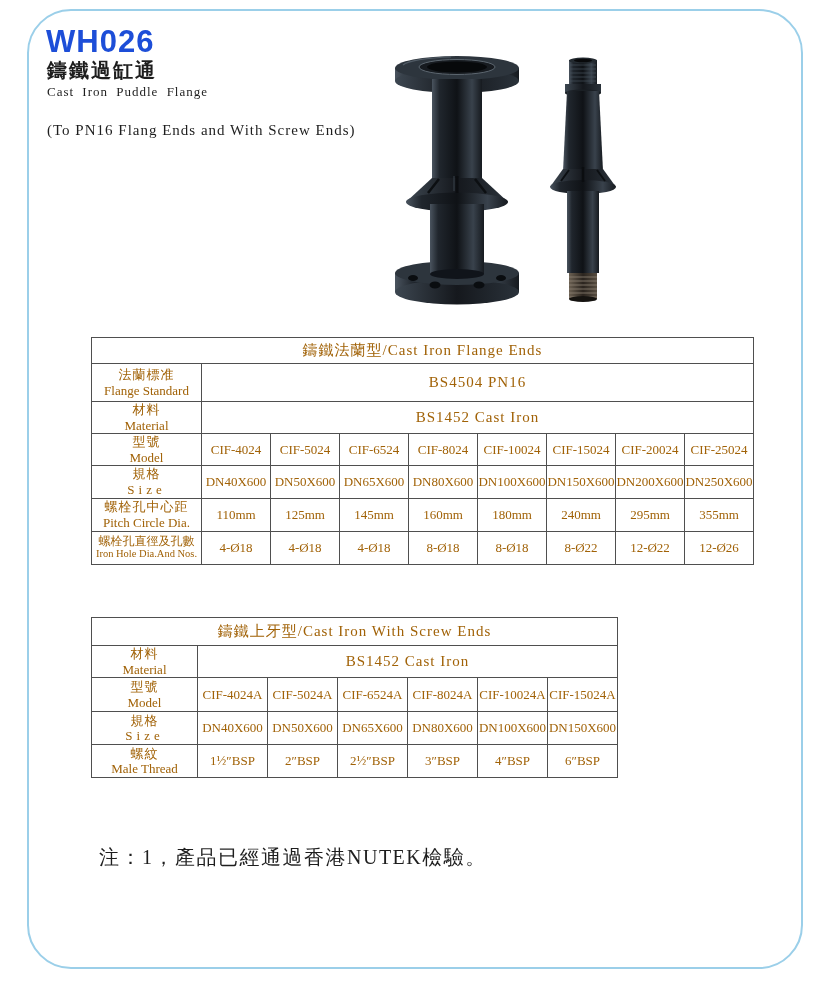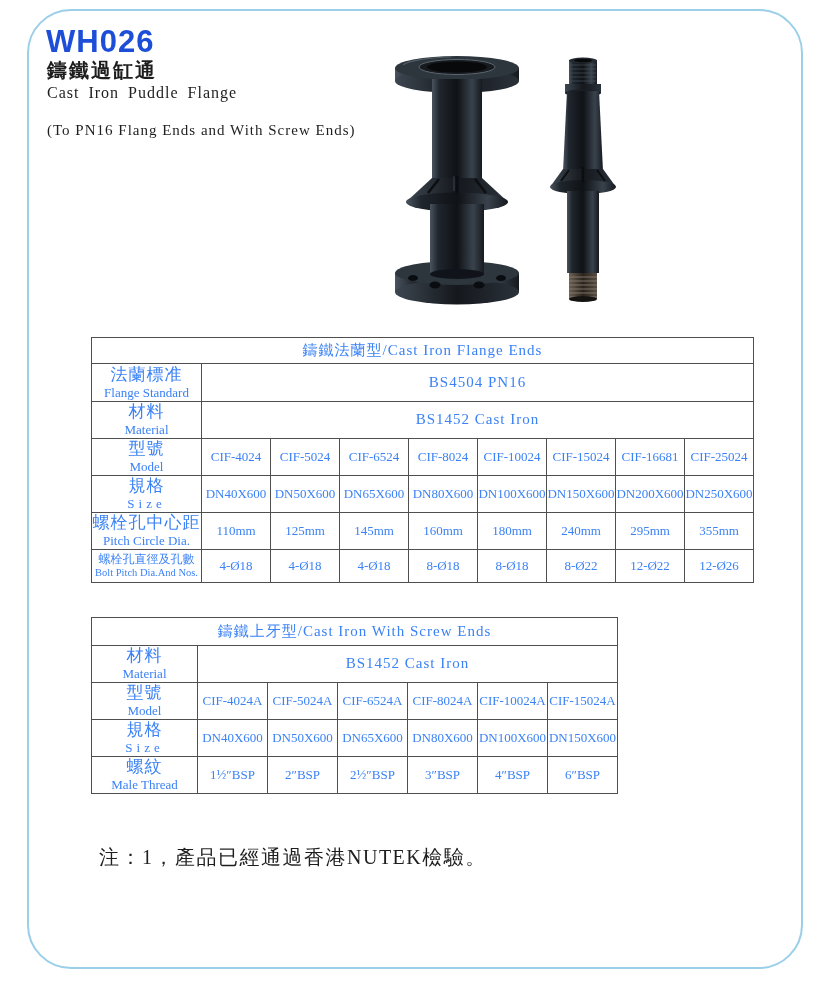--- a/index.html
+++ b/index.html
@@ -17,38 +17,38 @@
     border:2px solid #9bcfe9;
     border-radius:44px;
   }
   
   .code {
     position:absolute; left:46px; top:24px;
     font-family:"Liberation Sans","DejaVu Sans",sans-serif;
     font-weight:bold; font-size:31px; letter-spacing:1px; color:#1d4ed8;
   }
   .tzh { position:absolute; left:47px; top:57px; font-size:20px; font-weight:600; letter-spacing:2px; }
-  .ten { position:absolute; left:47px; top:84px; font-size:16px; letter-spacing:1px; word-spacing:4px;text-align:center; }
+  .ten { position:absolute; left:47px; top:84px; font-size:13px; letter-spacing:1px; word-spacing:4px;text-align:center; }
   .tsub { position:absolute; left:47px; top:122px; font-size:15px; letter-spacing:1px; }
   
   .prod1 { position:absolute; left:391px; top:52px; width:132px; height:260px; }
   .prod2 { position:absolute; left:544px; top:57px; width:90px; height:250px; }
   
   table.tbl {
     position:absolute; border-collapse:collapse; table-layout:fixed;
-    font-family:"Liberation Serif","DejaVu Serif",serif; color:#3b82f6;
+    font-family:"Liberation Serif","DejaVu Serif",serif; color:#a16207;
   }
   table.tbl td {
     border:1px solid #4f4f4f; text-align:center; vertical-align:middle;
     padding:0; overflow:hidden;
   }
   #t1 { left:91px; top:337px; width:662px; }
   #t2 { left:91px; top:617px; width:526px; }
   .title-cell { font-size:15px; letter-spacing:1px; }
-  .lbl .zh { font-size:17px; letter-spacing:1px; line-height:1.2; }
+  .lbl .zh { font-size:13px; letter-spacing:1px; line-height:1.2; }
   .lbl .en { font-size:13px; line-height:1.2; }
   .lbl.small .zh { font-size:12px; letter-spacing:0; }
   .lbl.small .en { font-size:10.5px; }
   .lbl.med .en { font-size:12px; letter-spacing:0; }
   .sp-wide { letter-spacing:4px; }
   .v { font-size:13px; }
   .specv { font-size:15px; letter-spacing:1px; }
   
   .notes { position:absolute; left:99px; top:845px; font-size:20px; letter-spacing:1.5px; }
   .note-line { line-height:1.2; }
@@ -186,21 +186,21 @@
     <td class="lbl">
       <div class="zh">型號</div>
       <div class="en">Model</div>
     </td>
     <td class="v">CIF-4024</td>
     <td class="v">CIF-5024</td>
     <td class="v">CIF-6524</td>
     <td class="v">CIF-8024</td>
     <td class="v">CIF-10024</td>
     <td class="v">CIF-15024</td>
-    <td class="v">CIF-16681</td>
+    <td class="v">CIF-20024</td>
     <td class="v">CIF-25024</td>
   </tr>
   <tr style="height:31px">
     <td class="lbl">
       <div class="zh">規格</div>
       <div class="en sp-wide">Size</div>
     </td>
     <td class="v">DN40X600</td>
     <td class="v">DN50X600</td>
     <td class="v">DN65X600</td>
@@ -220,21 +220,21 @@
     <td class="v">145mm</td>
     <td class="v">160mm</td>
     <td class="v">180mm</td>
     <td class="v">240mm</td>
     <td class="v">295mm</td>
     <td class="v">355mm</td>
   </tr>
   <tr style="height:33px">
     <td class="lbl small">
       <div class="zh">螺栓孔直徑及孔數</div>
-      <div class="en">Bolt Pitch Dia.And Nos.</div>
+      <div class="en">Iron Hole Dia.And Nos.</div>
     </td>
     <td class="v">4-Ø18</td>
     <td class="v">4-Ø18</td>
     <td class="v">4-Ø18</td>
     <td class="v">8-Ø18</td>
     <td class="v">8-Ø18</td>
     <td class="v">8-Ø22</td>
     <td class="v">12-Ø22</td>
     <td class="v">12-Ø26</td>
   </tr>

